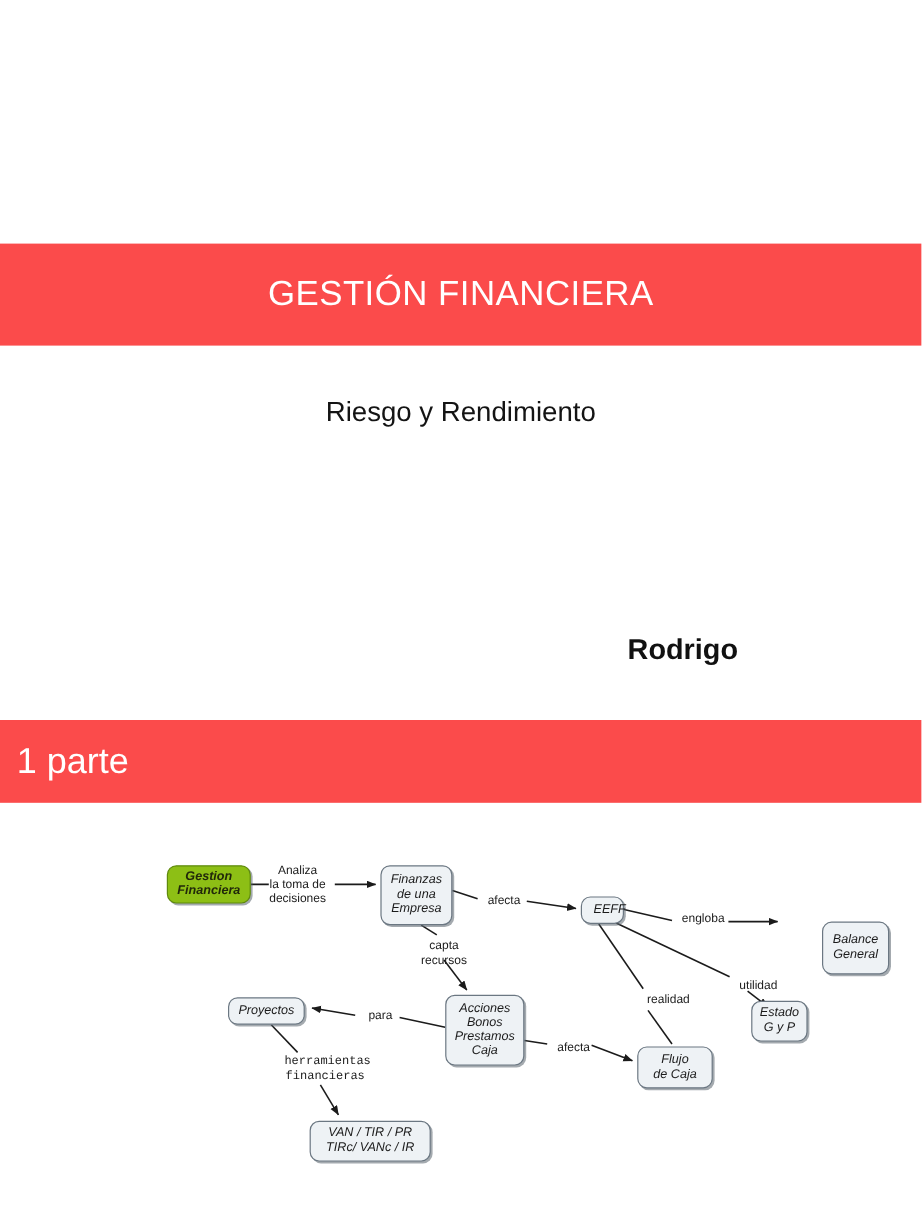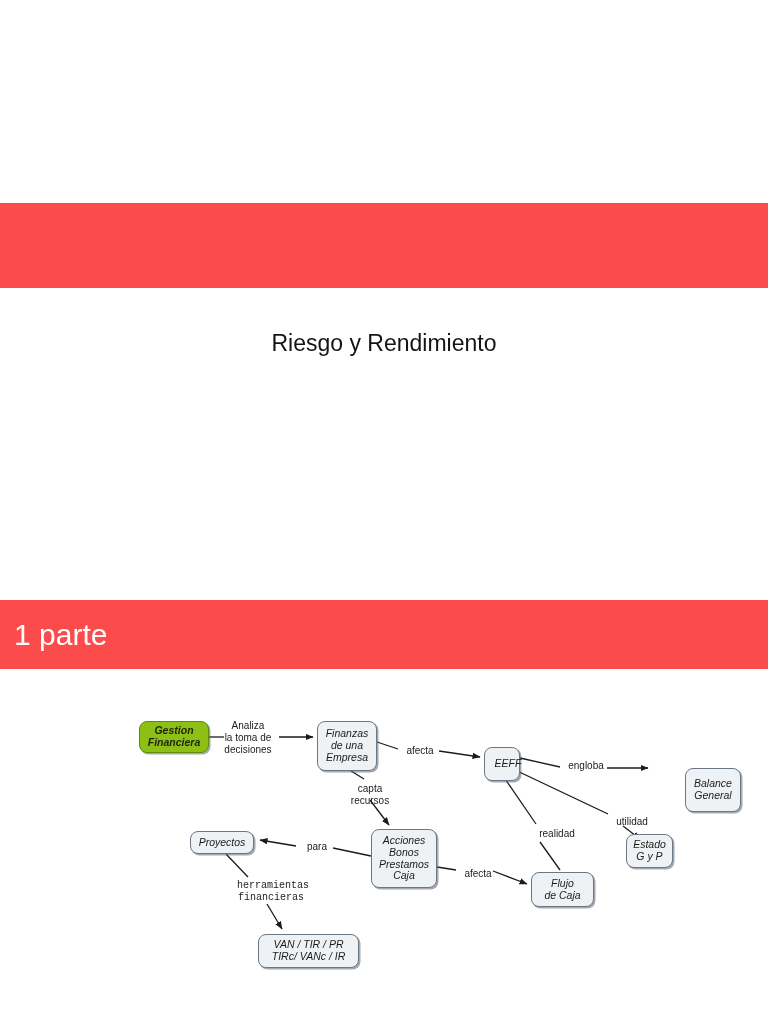--- a/index.html
+++ b/index.html
@@ -106,23 +106,25 @@
     white-space: pre-line;
     background: transparent;
   }
 </style>
 </head>
 <body>
 
 <div id="slide">
 
   <div id="title-band" class="band"></div>
+  <div id="slide-title">GESTIÓN FINANCIERA</div>
 
   <div id="subtitle">Riesgo y Rendimiento</div>
 
+  <div id="author">Rodrigo</div>
 
   <div id="part-band" class="band"></div>
   <div id="part-label">1 parte</div>
 
   <div id="concept-map">
     <svg id="map-svg" viewBox="0 0 600 300">
       <defs>
         <marker id="ah" markerWidth="9" markerHeight="9" refX="7.5" refY="3.2" orient="auto" markerUnits="userSpaceOnUse">
           <path d="M0,0 L8,3.2 L0,6.4 z" fill="#1b1b1b"></path>
         </marker>
@@ -156,21 +158,21 @@
         <path d="M90,178 L112,201"></path>
         <path d="M131,228 L146,253" marker-end="url(#ah)"></path>
       </g>
     </svg>
 
     <div class="node green" style="left:3px;  top:45px;  width:70px;  height:32px;">Gestion
 Financiera</div>
     <div class="node" style="left:181px; top:45px;  width:60px;  height:50px;">Finanzas
 de una
 Empresa</div>
-    <div class="node" style="left:348px; top:71px;  width:36px;  height:34px;padding-left:12px;">EEFF</div>
+    <div class="node" style="left:348px; top:71px;  width:36px;  height:23px;padding-left:12px;">EEFF</div>
     <div class="node" style="left:516px; top:92px;  width:56px;  height:44px;margin-left:33px;">Balance
 General</div>
     <div class="node" style="left:490px; top:158px; width:47px;  height:34px;">Estado
 G y P</div>
     <div class="node" style="left:235px; top:153px; width:66px;  height:59px;">Acciones
 Bonos
 Prestamos
 Caja</div>
     <div class="node" style="left:54px;  top:155px; width:64px;  height:23px;">Proyectos</div>
     <div class="node" style="left:395px; top:196px; width:63px;  height:35px;">Flujo

